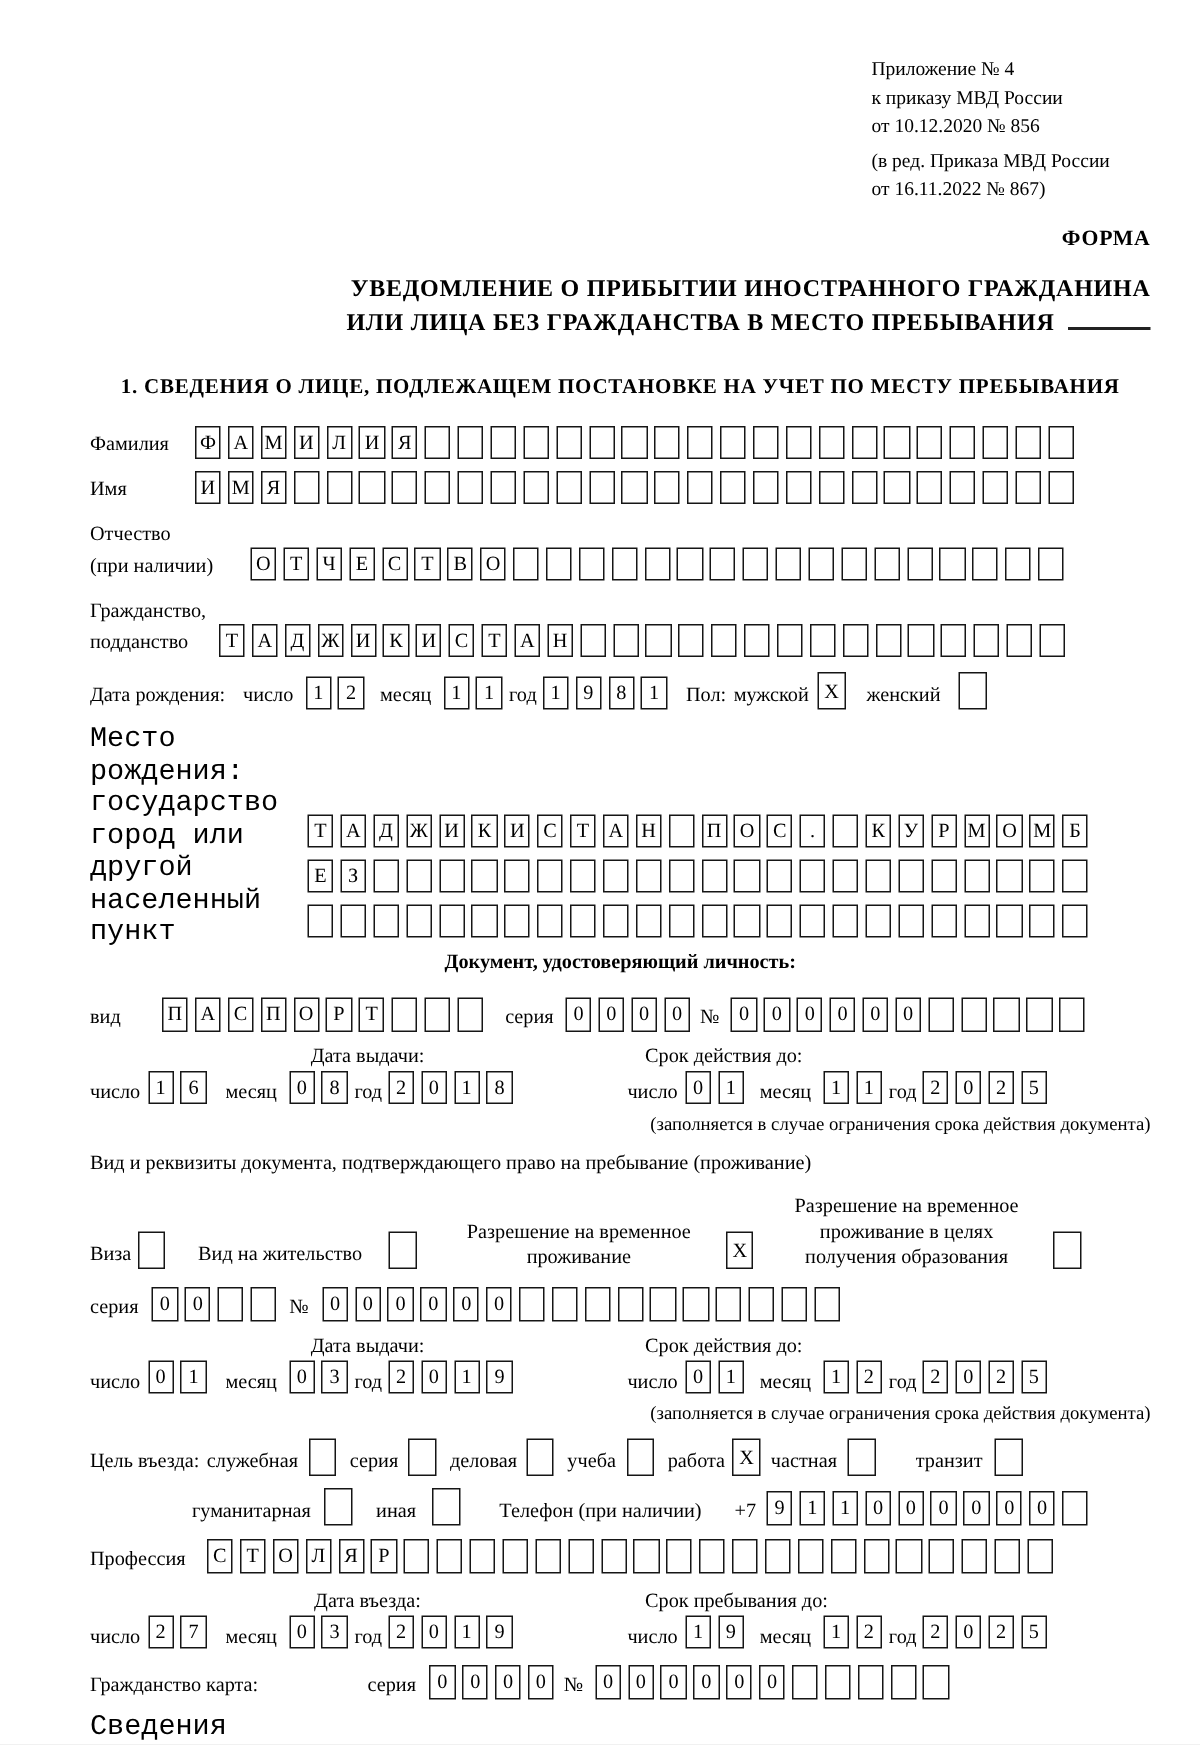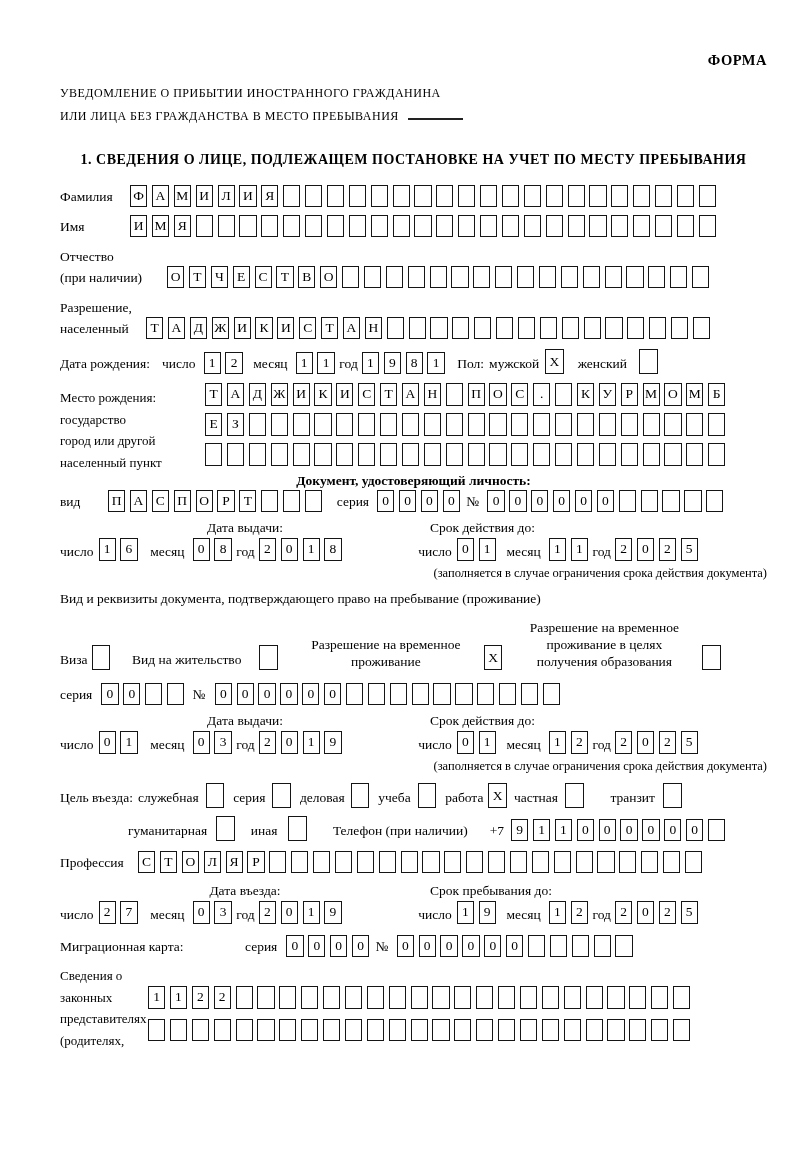--- a/index.html
+++ b/index.html
@@ -4,21 +4,21 @@
 <style>
   html,body{margin:0;padding:0;background:#e8e8e8;}
   .page{
     width:800px;height:1163px;margin:0 auto;background:#ffffff;color:#000;
     font-family:"Liberation Serif","DejaVu Serif",serif;
     box-sizing:border-box;padding:36px 33px 0 60px;position:relative;overflow:hidden;
   }
   .hdr{width:186px;margin-left:auto;font-size:13px;line-height:19px;}
   .hdr .gap{height:4px;}
   .forma{text-align:right;font-weight:bold;font-size:14.5px;margin-top:16px;letter-spacing:.5px;}
-  .title{text-align:left;font-weight:normal;font-size:12px;line-height:23px;margin-top:13px;letter-spacing:.5px;}
+  .title{text-align:right;font-weight:bold;font-size:16px;line-height:23px;margin-top:13px;letter-spacing:.5px;}
   .blank{display:inline-block;width:55px;border-bottom:2px solid #222;height:13px;margin-left:9px;}
   .sec{text-align:center;font-weight:bold;font-size:14px;margin-top:24px;letter-spacing:.5px;white-space:nowrap;}
   .row{display:flex;align-items:flex-end;margin-top:7px;}
   .lbl{font-size:13.5px;line-height:21px;flex:none;padding-top:2px;}
   .cells{display:flex;flex:none;}
   .cell{
     flex:none;box-sizing:content-box;width:15.2px;height:20.5px;border:1.7px solid #151515;
     margin-right:4.7px;text-align:center;font-size:13.5px;line-height:20.5px;background:#fff;
   }
   .cbox{display:flex;flex:none;}
@@ -27,27 +27,35 @@
   .dh{display:flex;font-size:13.5px;margin-top:8px;}
   .dh-l{width:370px;text-align:center;flex:none;}
   .dh-r{width:300px;text-align:left;flex:none;}
   .daterow{display:flex;align-items:flex-start;margin-top:2px;}
   .daterow .lbl{padding-top:3px;}
   .note{font-size:12.5px;text-align:right;margin-top:3px;line-height:16px;}
   .plain{font-size:13.5px;line-height:20px;}
   .opt-label{font-size:13.5px;line-height:17px;text-align:center;flex:none;}
   .lbl2line div{line-height:21px;}
   .stack .cells{margin-bottom:7.5px;}
-  .glabels div{line-height:21.5px;font-size:13px;}
+  .glabels div{line-height:21.5px;font-size:19px;font-family:Liberation Mono, monospace;}
 </style>
 </head>
 <body>
 
 <div class="page">
 
+  <div class="hdr">
+    <div>Приложение № 4</div>
+    <div>к приказу МВД России</div>
+    <div>от 10.12.2020 № 856</div>
+    <div class="gap"></div>
+    <div>(в ред. Приказа МВД России</div>
+    <div>от 16.11.2022 № 867)</div>
+  </div>
 
   <div class="forma">ФОРМА</div>
 
   <div class="title">
     <div>УВЕДОМЛЕНИЕ О ПРИБЫТИИ ИНОСТРАННОГО ГРАЖДАНИНА</div>
     <div>
       <span>ИЛИ ЛИЦА БЕЗ ГРАЖДАНСТВА В МЕСТО ПРЕБЫВАНИЯ</span><span class="blank"></span>
     </div>
   </div>
 
@@ -148,22 +156,22 @@
         <span class="cell"></span>
         <span class="cell"></span>
         <span class="cell"></span>
         <span class="cell"></span>
         <span class="cell"></span>
       </div>
   </div>
 
   <div class="row">
     <div class="lbl lbl2line" style="width:86px">
-      <div>Разрешение,</div>
-      <div>населенный</div>
+      <div>Гражданство,</div>
+      <div>подданство</div>
     </div>
     <div class="cells">
         <span class="cell">Т</span>
         <span class="cell">А</span>
         <span class="cell">Д</span>
         <span class="cell">Ж</span>
         <span class="cell">И</span>
         <span class="cell">К</span>
         <span class="cell">И</span>
         <span class="cell">С</span>
@@ -302,21 +310,21 @@
           <span class="cell"></span>
           <span class="cell"></span>
           <span class="cell"></span>
           <span class="cell"></span>
         </div>
     </div>
   </div>
 
   <div class="ctr-head" style="margin-top:0">Документ, удостоверяющий личность:</div>
 
-  <div class="row" style="margin-top:0">
+  <div class="row" style="margin-top:16px">
     <span class="lbl" style="width:48px">вид</span>
     <div class="cells">
         <span class="cell">П</span>
         <span class="cell">А</span>
         <span class="cell">С</span>
         <span class="cell">П</span>
         <span class="cell">О</span>
         <span class="cell">Р</span>
         <span class="cell">Т</span>
         <span class="cell"></span>
@@ -604,21 +612,21 @@
     <span class="lbl" style="margin-right:4px">год</span>
     <div class="cells">
         <span class="cell">2</span>
         <span class="cell">0</span>
         <span class="cell">2</span>
         <span class="cell">5</span>
       </div>
   </div>
 
   <div class="row" style="margin-top:9px">
-    <span class="lbl" style="width:185px">Миграционная карта:</span>
+    <span class="lbl" style="width:185px">Гражданство карта:</span>
     <span class="lbl" style="margin-right:9px">серия</span>
     <div class="cells">
         <span class="cell">0</span>
         <span class="cell">0</span>
         <span class="cell">0</span>
         <span class="cell">0</span>
       </div>
     <span class="lbl" style="margin-left:2px;margin-right:8px">№</span>
     <div class="cells">
         <span class="cell">0</span>

